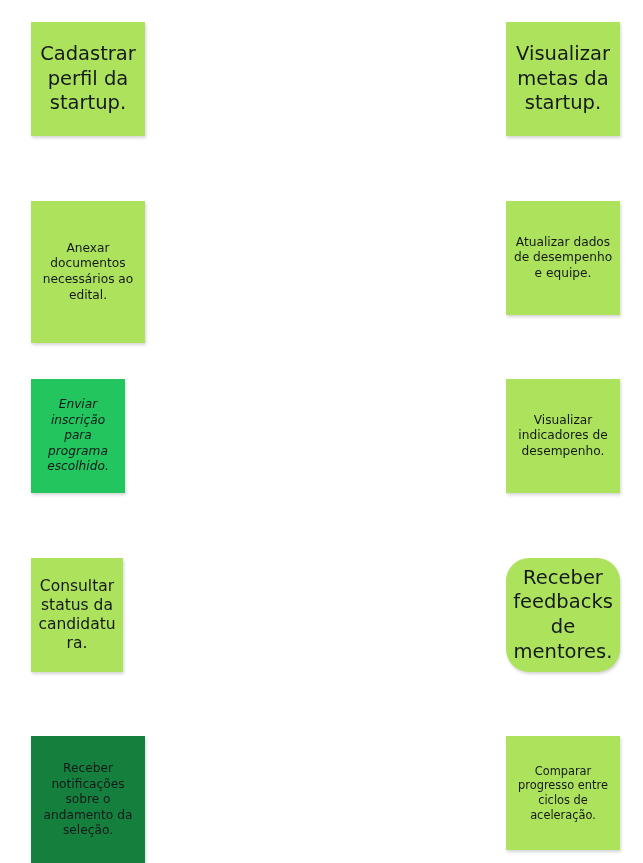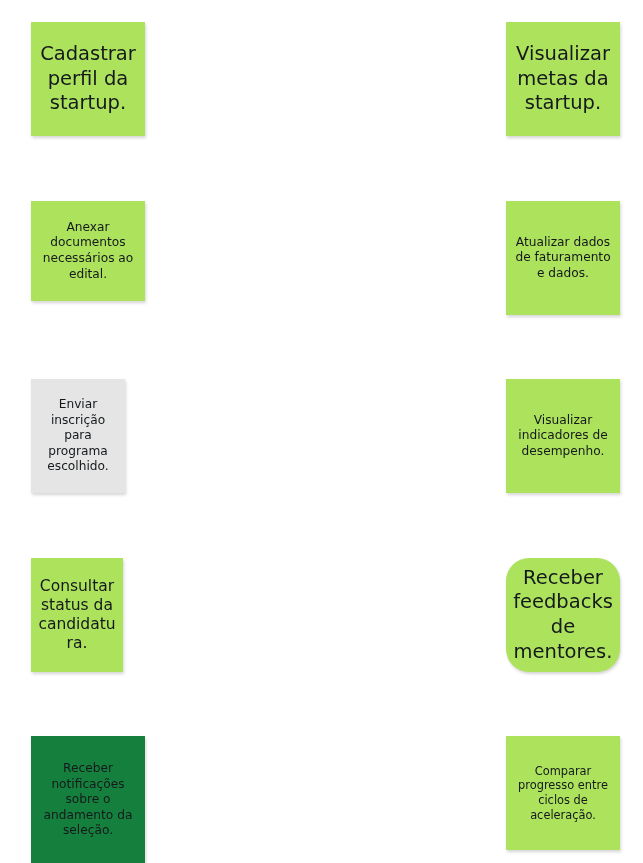--- a/index.html
+++ b/index.html
@@ -47,27 +47,27 @@
 </head>
 <body style="background: rgb(255, 255, 255);">
 
 <div id="board">
     <div class="sticky size-lg" style="left: 31px; top: 22px; background: rgb(173, 227, 92); color: rgb(21, 25, 28); width: 114px; height: 114px;">
       <span class="note-text">Cadastrar perfil da startup.</span>
     </div>
     <div class="sticky size-lg" style="left: 506px; top: 22px; background: rgb(173, 227, 92); color: rgb(21, 25, 28); width: 114px; height: 114px;">
       <span class="note-text">Visualizar metas da startup.</span>
     </div>
-    <div class="sticky size-sm" style="left: 31px; top: 201px; background: rgb(173, 227, 92); color: rgb(21, 25, 28); width: 114px; height: 100px;">
+    <div class="sticky size-sm" style="left: 31px; top: 201px; background: rgb(173, 227, 92); color: rgb(21, 25, 28); width: 114px; height: 142px;">
       <span class="note-text">Anexar documentos necessários ao edital.</span>
     </div>
     <div class="sticky size-sm" style="left: 506px; top: 201px; background: rgb(173, 227, 92); color: rgb(21, 25, 28); width: 114px; height: 114px;">
-      <span class="note-text">Atualizar dados de faturamento e dados.</span>
+      <span class="note-text">Atualizar dados de desempenho e equipe.</span>
     </div>
-    <div class="sticky size-sm" style="left: 31px; top: 379px; background: #e5e5e5; color: rgb(21, 25, 28); width: 94px; height: 114px;">
+    <div class="sticky size-sm" style="left: 31px; top: 379px; background: #22c55e; color: rgb(21, 25, 28); width: 94px; height: 114px; font-style: italic;">
       <span class="note-text">Enviar inscrição para programa escolhido.</span>
     </div>
     <div class="sticky size-sm" style="left: 506px; top: 379px; background: rgb(173, 227, 92); color: rgb(21, 25, 28); width: 114px; height: 114px;">
       <span class="note-text">Visualizar indicadores de desempenho.</span>
     </div>
     <div class="sticky size-md" style="left: 31px; top: 558px; background: rgb(173, 227, 92); color: rgb(21, 25, 28); width: 92px; height: 114px;">
       <span class="note-text">Consultar status da candidatura.</span>
     </div>
     <div class="sticky size-lg" style="left: 506px; top: 558px; background: rgb(173, 227, 92); color: rgb(21, 25, 28); width: 114px; height: 114px; border-radius: 23px;">
       <span class="note-text">Receber feedbacks de mentores.</span>

